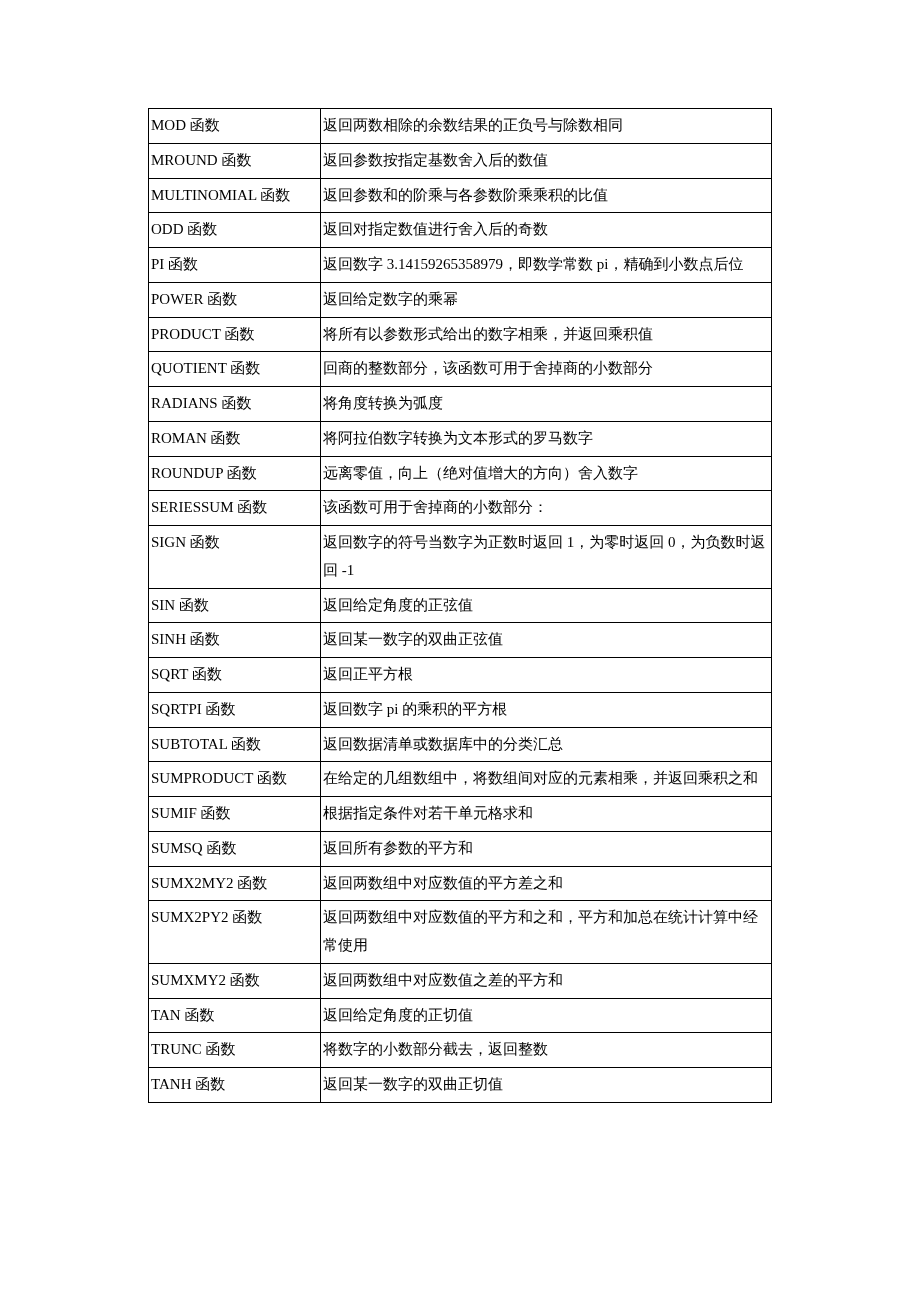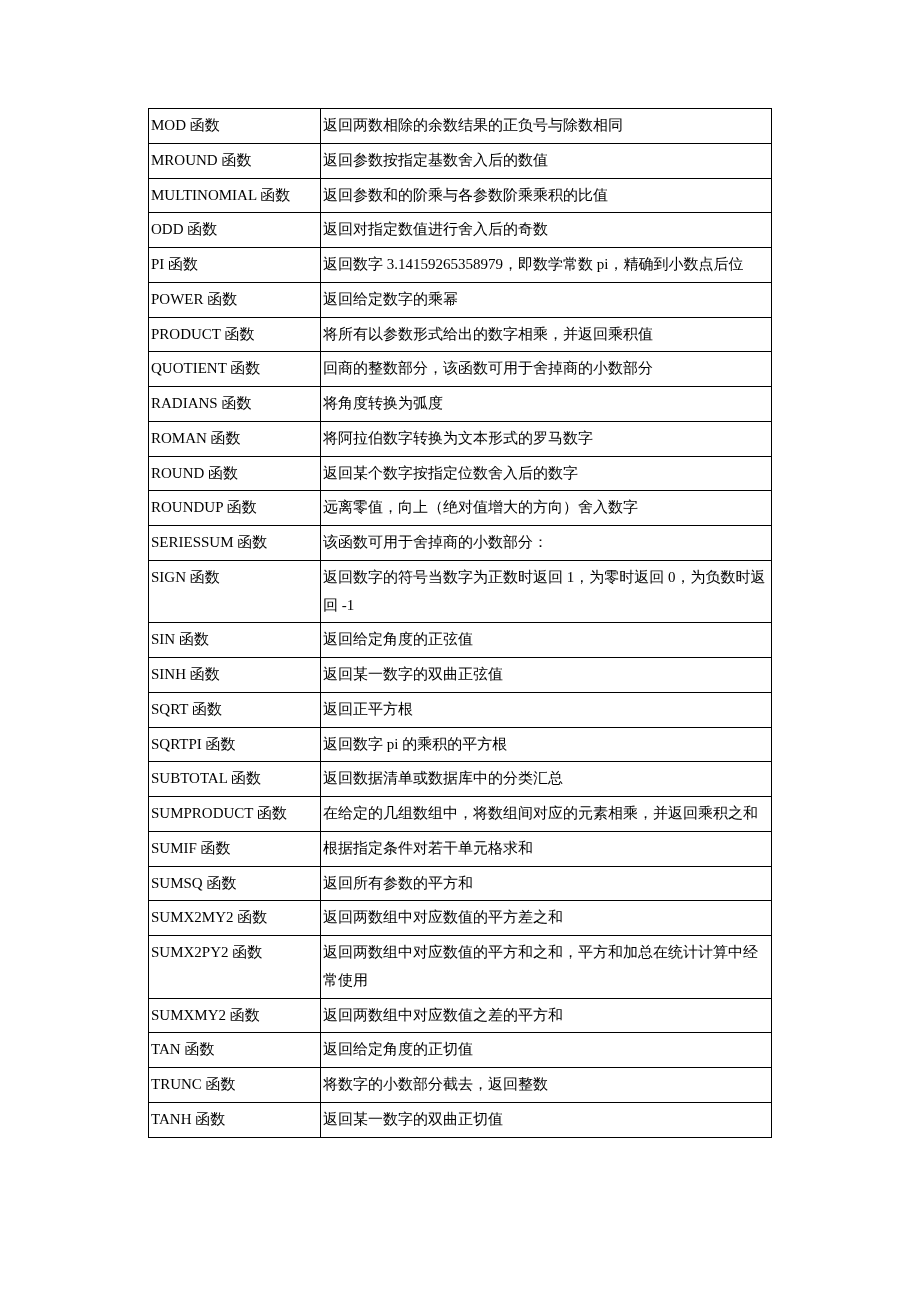--- a/index.html
+++ b/index.html
@@ -77,24 +77,20 @@
         </tr>
         <tr>
           <td>RADIANS 函数</td>
           <td>将角度转换为弧度</td>
         </tr>
         <tr>
           <td>ROMAN 函数</td>
           <td>将阿拉伯数字转换为文本形式的罗马数字</td>
         </tr>
         <tr>
-          <td>ROUND 函数</td>
-          <td>返回某个数字按指定位数舍入后的数字</td>
-        </tr>
-        <tr>
           <td>ROUNDUP 函数</td>
           <td>远离零值，向上（绝对值增大的方向）舍入数字</td>
         </tr>
         <tr>
           <td>SERIESSUM 函数</td>
           <td>该函数可用于舍掉商的小数部分：</td>
         </tr>
         <tr>
           <td>SIGN 函数</td>
           <td>返回数字的符号当数字为正数时返回 1，为零时返回 0，为负数时返回 -1</td>

